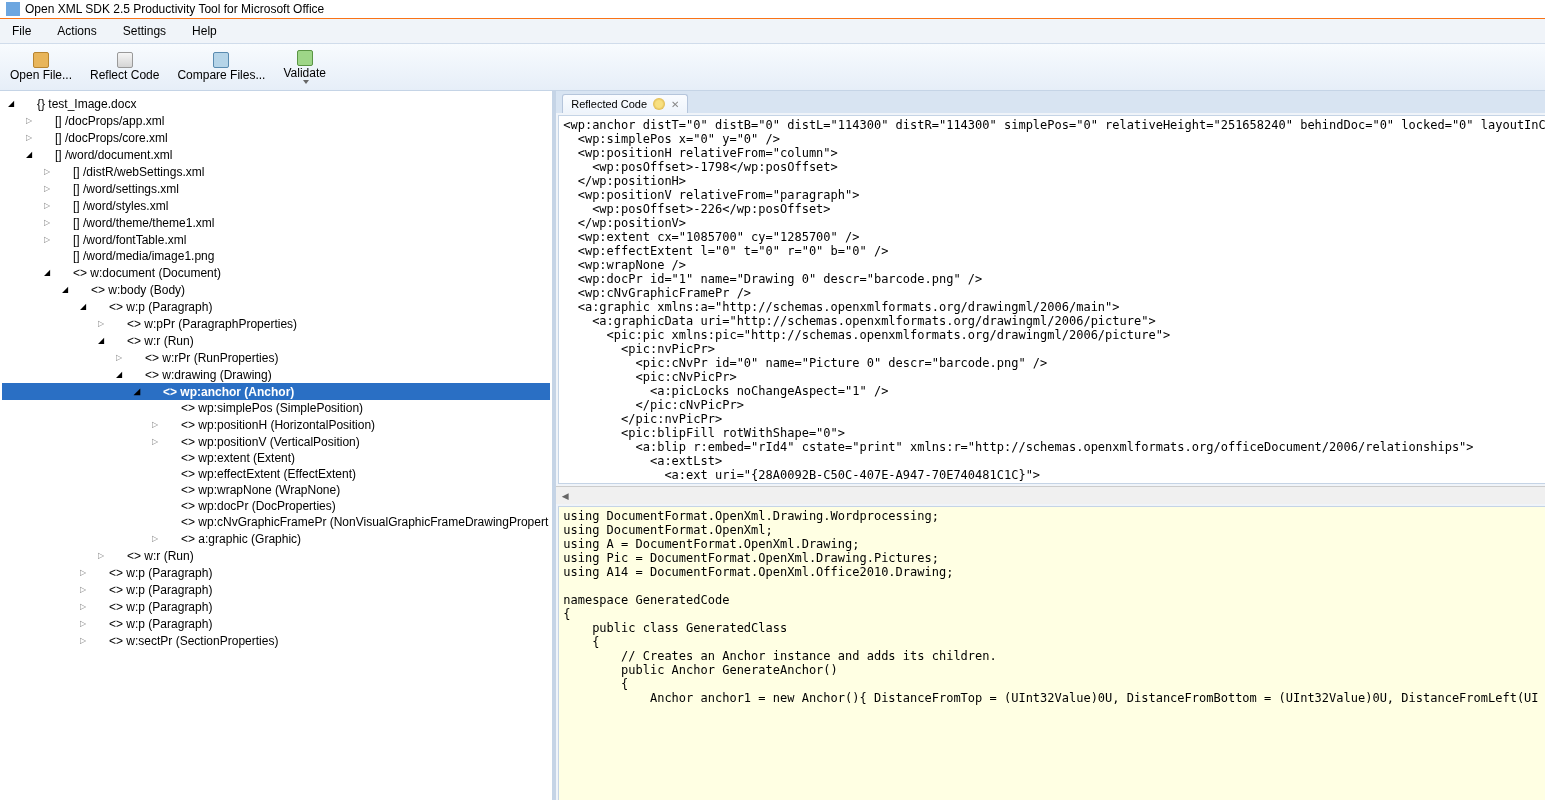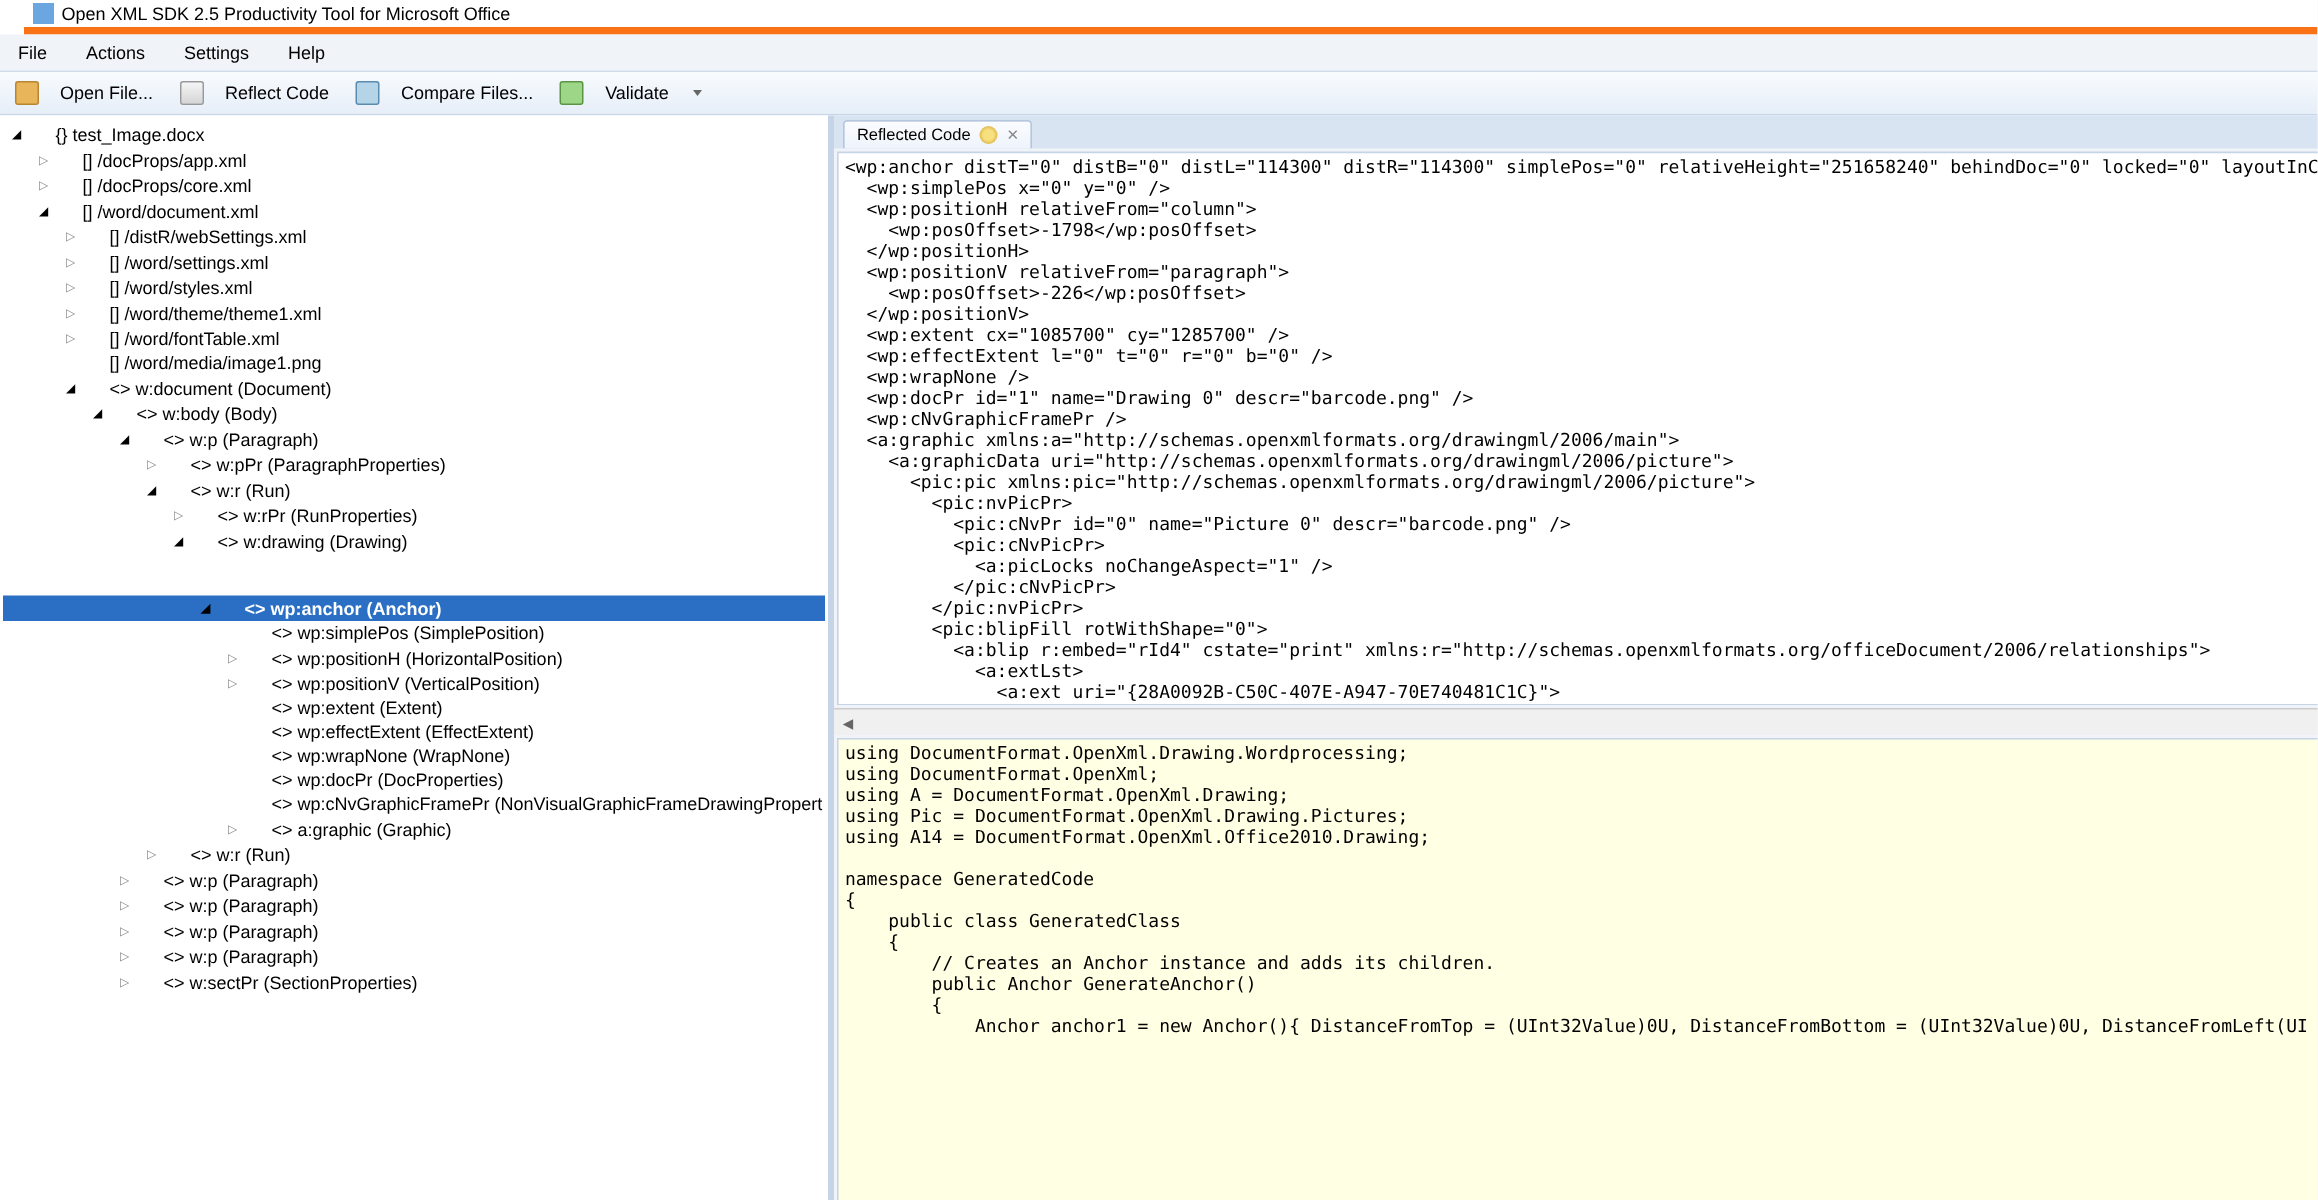--- a/index.html
+++ b/index.html
@@ -1,34 +1,34 @@
 <!DOCTYPE html>
 <html><head>
 <meta charset="utf-8">
 <style>
 * { box-sizing: border-box; margin: 0; padding: 0; }
 body { font-family: "Segoe UI", Tahoma, sans-serif; font-size: 12px; background: #fff; overflow: hidden; width: 1545px; height: 800px; }
-.titlebar { background: #fff; padding: 2px 6px; display: flex; align-items: center; border-bottom: 5px solid #f97316; margin-left: 16px; }
+.titlebar { background: #fff; padding: 2px 6px; display: flex; align-items: center; border-bottom: 1px solid #f97316; }
 .titlebar-icon { width: 14px; height: 14px; background: #6ca6e0; margin-right: 5px; }
 .menubar { background: #f0f4f9; padding: 3px 8px; display: flex; gap: 18px; }
 .menu-item { cursor: pointer; padding: 2px 4px; }
 .toolbar { background: linear-gradient(#f8fbfe, #e6eef8); border-top: 1px solid #d0dceb; border-bottom: 1px solid #c5d4e6; padding: 4px 6px; display: flex; align-items: center; gap: 10px; }
-.tb-btn { display: flex; align-items: center; gap: 14px; cursor: pointer; padding: 2px 4px; }
+.tb-btn { display: flex; align-items: center; gap: 0; cursor: pointer; padding: 2px 4px; flex-direction: column; }
 .tb-icon { width: 16px; height: 16px; background: #e8b55a; border: 1px solid #b88530; border-radius: 2px; }
 .tb-icon.reflect { background: linear-gradient(#f5f5f5, #d5d5d5); border-color: #999; }
 .tb-icon.compare { background: #b5d4e8; border-color: #5a8bb0; }
 .tb-icon.validate { background: #9ed688; border-color: #5a9545; }
 .dropdown-arrow { border-left: 3px solid transparent; border-right: 3px solid transparent; border-top: 4px solid #666; margin-left: 2px; }
 .main { display: flex; height: calc(100% - 74px); }
 .left-pane { width: 562px; background: #fbfcfe; border-right: 4px solid #c5d4e6; display: flex; flex-direction: column; }
 .pane-header { background: linear-gradient(#eaf1fa, #d5e3f3); border-bottom: 1px solid #b5c5db; padding: 4px 8px; color: #205090; font-weight: 600; display: flex; justify-content: space-between; align-items: center; }
 .collapse-icon { font-size: 9px; color: #555; cursor: pointer; }
 .tree { flex: 1; overflow: auto; padding: 4px 2px; background: #fff; }
 .tree-row { white-space: nowrap; padding: 0 2px; line-height: 16px; display: flex; align-items: center; cursor: pointer; gap: 19px; }
-.tree-row.selected { background: #2a6fc4; color: #fff; font-weight: bold; margin-top: 28px; }
+.tree-row.selected { background: #2a6fc4; color: #fff; font-weight: bold; }
 .expander { width: 14px; display: inline-block; text-align: center; font-size: 9px; color: #444; }
 .expander.open::before { content: "◢"; color: #000; font-size: 8px; }
 .expander.closed::before { content: "▷"; color: #888; font-size: 8px; }
 .expander.none { visibility: hidden; }
 .expander.none::before { content: "▷"; }
 .right-pane { flex: 1; display: flex; flex-direction: column; background: #f0f4f9; }
 .tab-strip { background: #d8e4f2; padding-top: 3px; display: flex; }
 .tab { background: linear-gradient(#fafcff, #eef4fb); border: 1px solid #b5c5db; border-bottom: none; padding: 3px 8px; display: flex; align-items: center; gap: 6px; font-size: 11px; border-radius: 3px 3px 0 0; margin-left: 6px; }
 .tab-gear { width: 12px; height: 12px; border-radius: 50%; background: radial-gradient(circle, #f8e080 40%, #c89520 100%); }
 .tab-close { color: #888; cursor: pointer; font-size: 10px; }

